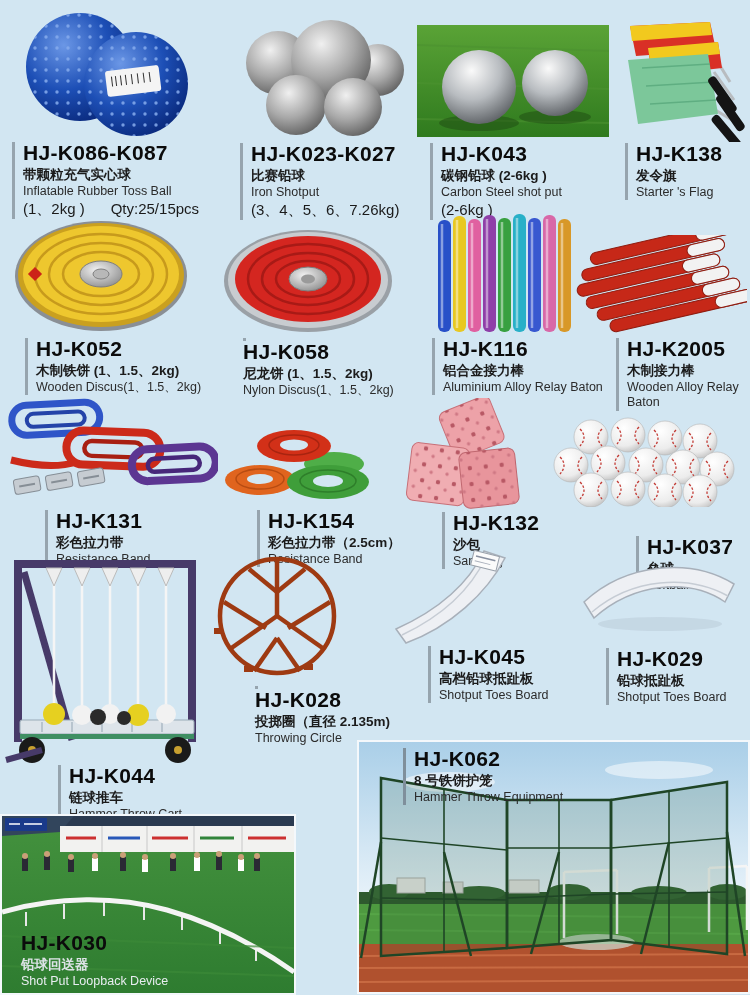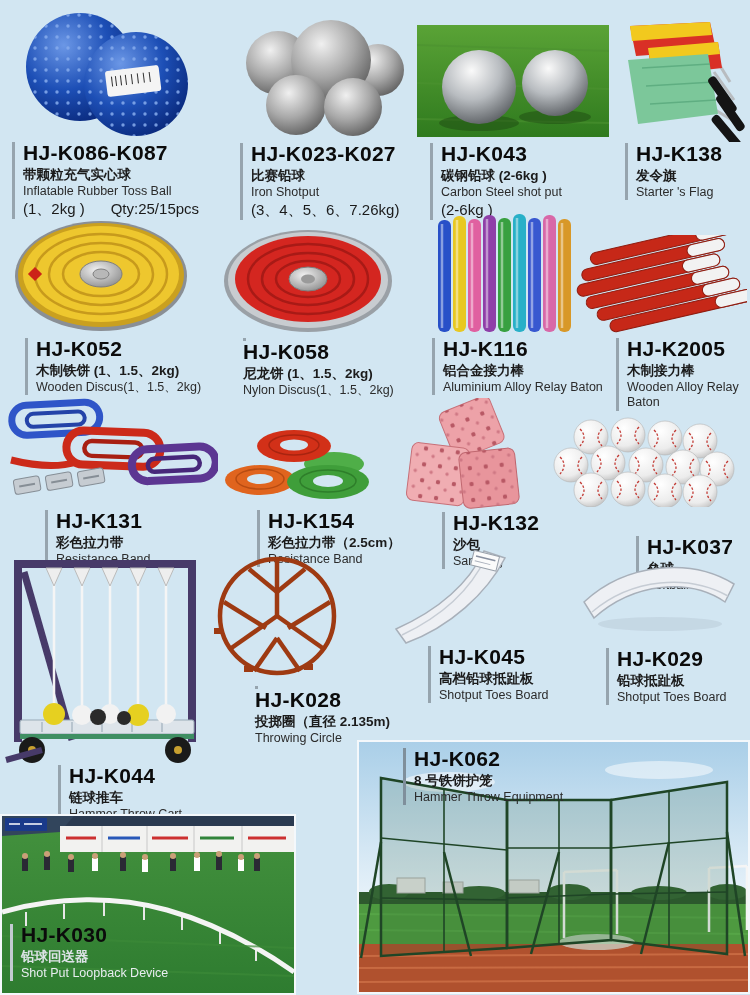--- a/index.html
+++ b/index.html
@@ -580,21 +580,21 @@
           <line x1="180" y1="100" x2="180" y2="114"></line>
           <line x1="218" y1="114" x2="218" y2="128"></line>
           <line x1="254" y1="130" x2="254" y2="145"></line>
       </g>
       <path d="M0,96 C55,80 115,80 165,94 C215,108 255,130 292,156" fill="none" stroke="#f4f4f4" stroke-width="5"></path>
       <g stroke="#3c8a38" stroke-width="2" opacity="0.7">
           <line x1="0" y1="120" x2="292" y2="132"></line>
           <line x1="0" y1="150" x2="292" y2="160"></line>
         </g>
     </svg>
-    <div class="ct ov-light" style="left:8px;top:108px;">
+    <div class="ct ov-light" style="left:8px;top:116px;align-items:flex-end;">
       <div class="vbar"></div>
       <div>
         <div class="code">HJ-K030</div>
         <div class="cn">铅球回送器</div>
         <div class="en">Shot Put Loopback Device</div>
       </div>
     </div>
   </div>
 
   <div class="photo" style="left:357px;top:740px;width:393px;height:254px;">

